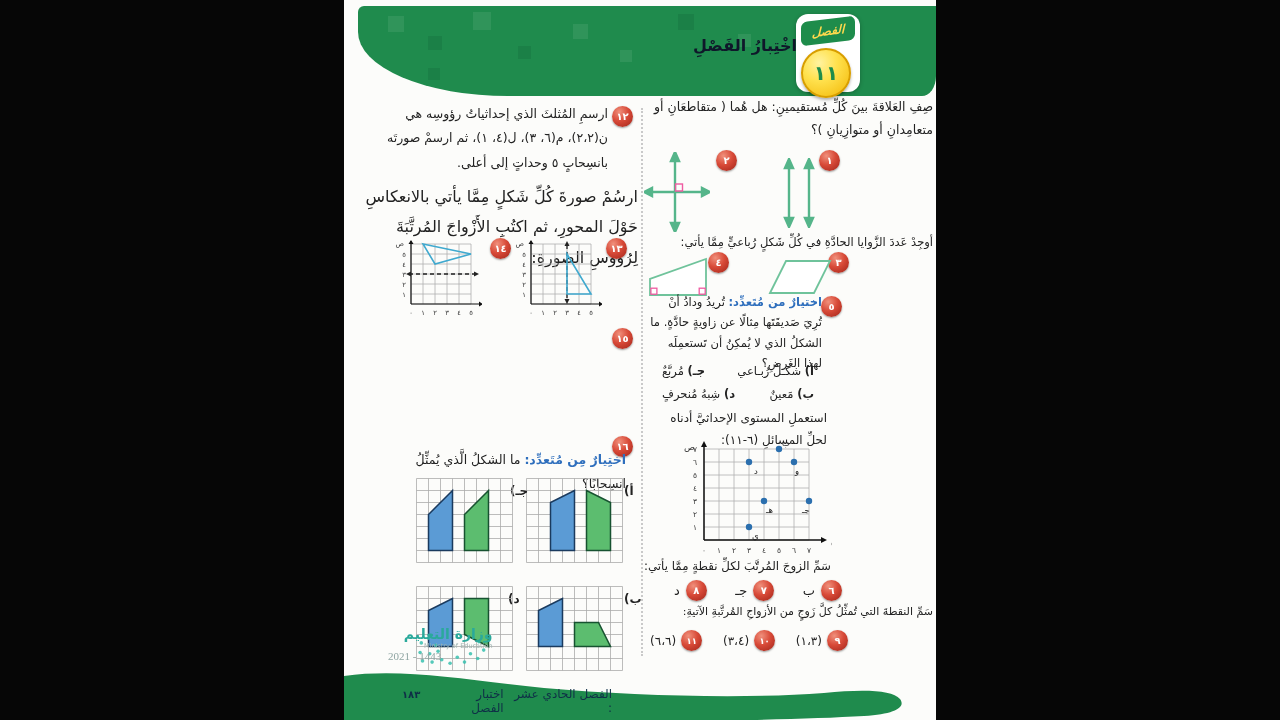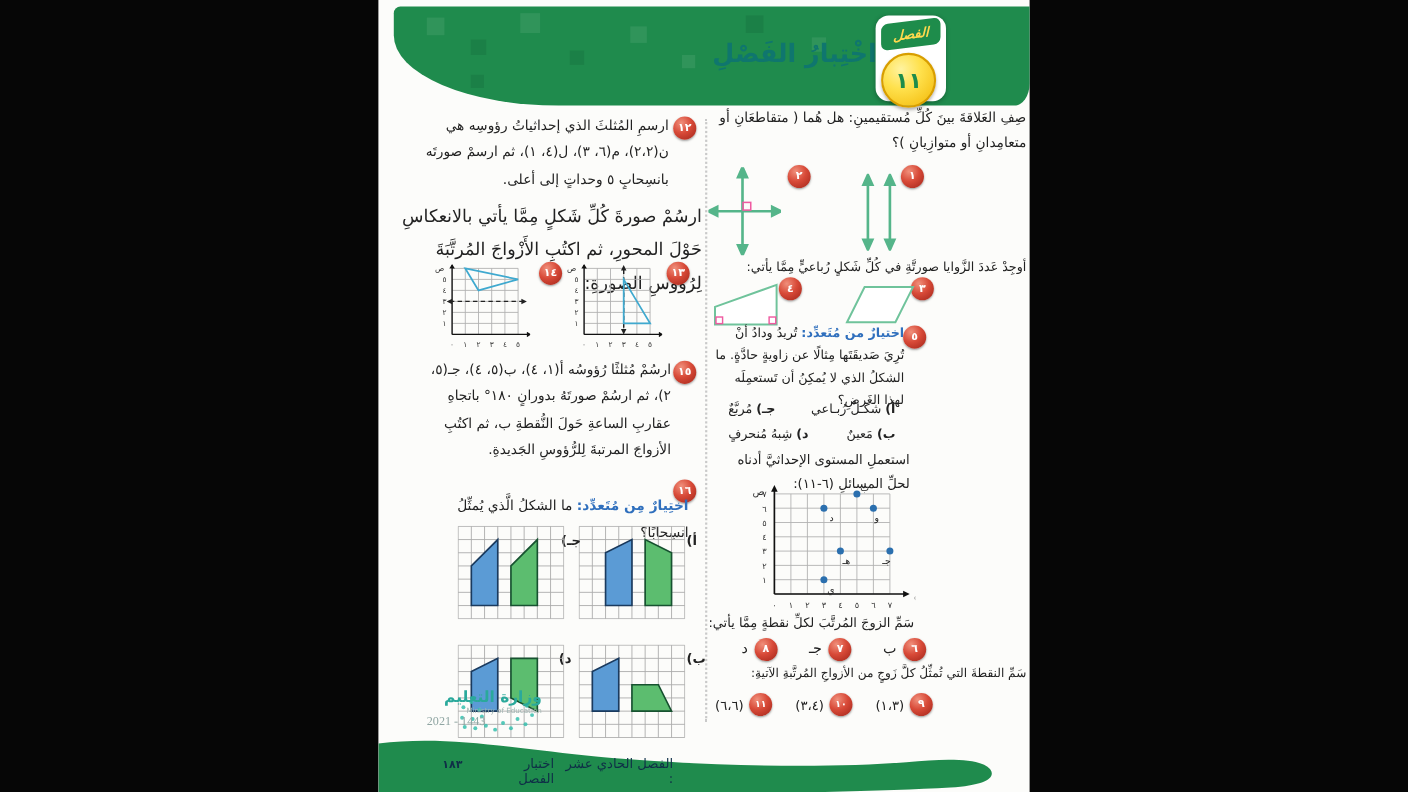--- a/index.html
+++ b/index.html
@@ -8,21 +8,21 @@
   #page{position:absolute;left:344px;top:0;width:592px;height:720px;background:#fcfcfa;}
   .abs{position:absolute;}
   .ar{direction:rtl;unicode-bidi:isolate;color:#222;}
   .stem{font-size:12.5px;line-height:1.8;text-align:right;}
   .nowrap{white-space:nowrap;}
   
   #banner{position:absolute;left:14px;top:6px;right:0;height:90px;background:#1f8b4d;
           border-radius:6px 0 14px 150px / 6px 0 20px 64px;overflow:hidden;}
   .tile{position:absolute;background:rgba(255,255,255,.08);}
   .tile.dk{background:rgba(0,40,20,.10);}
-  #page-title{position:absolute;right:139px;top:36px;color:#0f766e;font-weight:bold;font-size:23px;direction:rtl;}
+  #page-title{position:absolute;right:139px;top:36px;color:#0f172a;font-weight:bold;font-size:16px;direction:rtl;}
   #chapter-card{position:absolute;left:452px;top:14px;width:64px;height:78px;background:#fff;
                 border-radius:12px;box-shadow:0 1px 4px rgba(0,0,0,.25);}
   #chapter-ribbon{position:absolute;left:5px;top:5px;width:54px;height:24px;background:#1e8c4b;
                   border-radius:6px;transform:skewY(-7deg);color:#ffd94d;font-style:italic;font-weight:bold;
                   font-size:12px;display:flex;align-items:center;justify-content:center;direction:rtl;}
   #chapter-circle{position:absolute;left:5px;top:34px;width:46px;height:46px;border-radius:50%;
                   background:radial-gradient(circle at 35% 28%,#fff3a0 0%,#ffe14d 40%,#f2b705 100%);
                   border:2px solid #d89e00;box-shadow:0 2px 3px rgba(0,0,0,.3);
                   color:#1e8c4b;font-weight:bold;font-size:20px;display:flex;align-items:center;justify-content:center;}
   
@@ -91,21 +91,21 @@
       <line x1="6" y1="40" x2="60" y2="40"></line>
       <polygon points="8,36 8,44 0,40"></polygon>
         <polygon points="58,36 58,44 66,40"></polygon>
       <line x1="31" y1="7" x2="31" y2="73"></line>
       <polygon points="27,9 35,9 31,0"></polygon>
         <polygon points="27,71 35,71 31,80"></polygon>
     </g>
     <rect x="31.5" y="32" width="7" height="7" fill="none" stroke="#ef5ba1" stroke-width="1.4"></rect>
   </svg>
 
-  <p class="abs ar stem nowrap" style="left:300px;top:232px;width:289px;margin:0;font-size:11.5px;">أوجِدْ عَددَ الزَّوايا صورتَّةِ في كُلِّ شَكلٍ رُباعيٍّ مِمَّا يأتي:</p>
+  <p class="abs ar stem nowrap" style="left:300px;top:232px;width:289px;margin:0;font-size:11.5px;">أوجِدْ عَددَ الزَّوايا الحادَّةِ في كُلِّ شَكلٍ رُباعيٍّ مِمَّا يأتي:</p>
 
   <div class="qbadge" style="left:484px;top:252px;">٣</div>
   <svg class="abs" style="left:418px;top:257px;" width="72" height="40" viewBox="0 0 72 40">
     <polygon points="8,36 24,4 68,4 52,36" fill="#ffffff" stroke="#6fc39b" stroke-width="1.8"></polygon>
   </svg>
 
   <div class="qbadge" style="left:364px;top:252px;">٤</div>
   <svg class="abs" style="left:302px;top:253px;" width="68" height="46" viewBox="0 0 68 46">
     <polygon points="4,42 4,26 60,6 60,42" fill="#ffffff" stroke="#6fc39b" stroke-width="1.8"></polygon>
     <rect x="4.9" y="35.2" width="6" height="6" fill="none" stroke="#ef5ba1" stroke-width="1.3"></rect>
@@ -287,21 +287,20 @@
         <text x="12" y="16.5" font-size="6.8" text-anchor="end" fill="#333">٥</text>
         <text x="10" y="6" font-size="7" text-anchor="end" fill="#333">ص</text>
         <text x="91" y="68" font-size="7" text-anchor="start" fill="#333">س</text>
         <line x1="15" y1="34" x2="81" y2="34" stroke="#222" stroke-width="1.3" stroke-dasharray="4,3"></line>
         <polygon points="17,31.5 17,36.5 12,34" fill="#222"></polygon>
         <polygon points="80,31.5 80,36.5 85,34" fill="#222"></polygon>
         <polygon points="29,4 77,14 41,24" fill="none" stroke="#3fa9cf" stroke-width="1.6"></polygon>
       </svg></div>
 
   <div class="qbadge" style="left:268px;top:328px;">١٥</div>
-  <p class="abs ar" style="left:36px;top:324px;width:230px;margin:0;font-size:12.5px;line-height:1.95;text-align:right;">ارسُمْ مُثلثًا رُؤوسُه أ(١، ٤)، ب(٥، ٤)، جـ(٥، ٢)، ثم ارسُمْ صورتَهُ بدورانٍ ١٨٠° باتجاهِ عقاربِ الساعةِ حَولَ النُّقطةِ ب، ثم اكتُبِ الأزواجَ المرتبةَ لِلرُّؤوسِ الجَديدةِ.</p>
 
   <div class="qbadge" style="left:268px;top:436px;">١٦</div>
   <p class="abs ar" style="left:36px;top:432px;width:230px;margin:16px;font-size:12.5px;line-height:1.9;text-align:right;"><span class="blue-label">اختِيارٌ مِن مُتَعدِّد:</span><span> ما الشكلُ الَّذي يُمثِّلُ انسِحابًا؟</span></p>
 
   <span class="abs ar" style="left:280px;top:484px;font-size:12px;font-weight:bold;">أ)</span>
   <div class="abs" style="left:182px;top:478px;" id="opt-grid-0"><svg width="97" height="85" viewBox="0 0 97 85">
         <line x1="0.5" y1="0.5" x2="0.5" y2="84.5" stroke="#ababab" stroke-width="0.8"></line>
         <line x1="12.5" y1="0.5" x2="12.5" y2="84.5" stroke="#ababab" stroke-width="0.8"></line>
         <line x1="24.5" y1="0.5" x2="24.5" y2="84.5" stroke="#ababab" stroke-width="0.8"></line>
         <line x1="36.5" y1="0.5" x2="36.5" y2="84.5" stroke="#ababab" stroke-width="0.8"></line>

